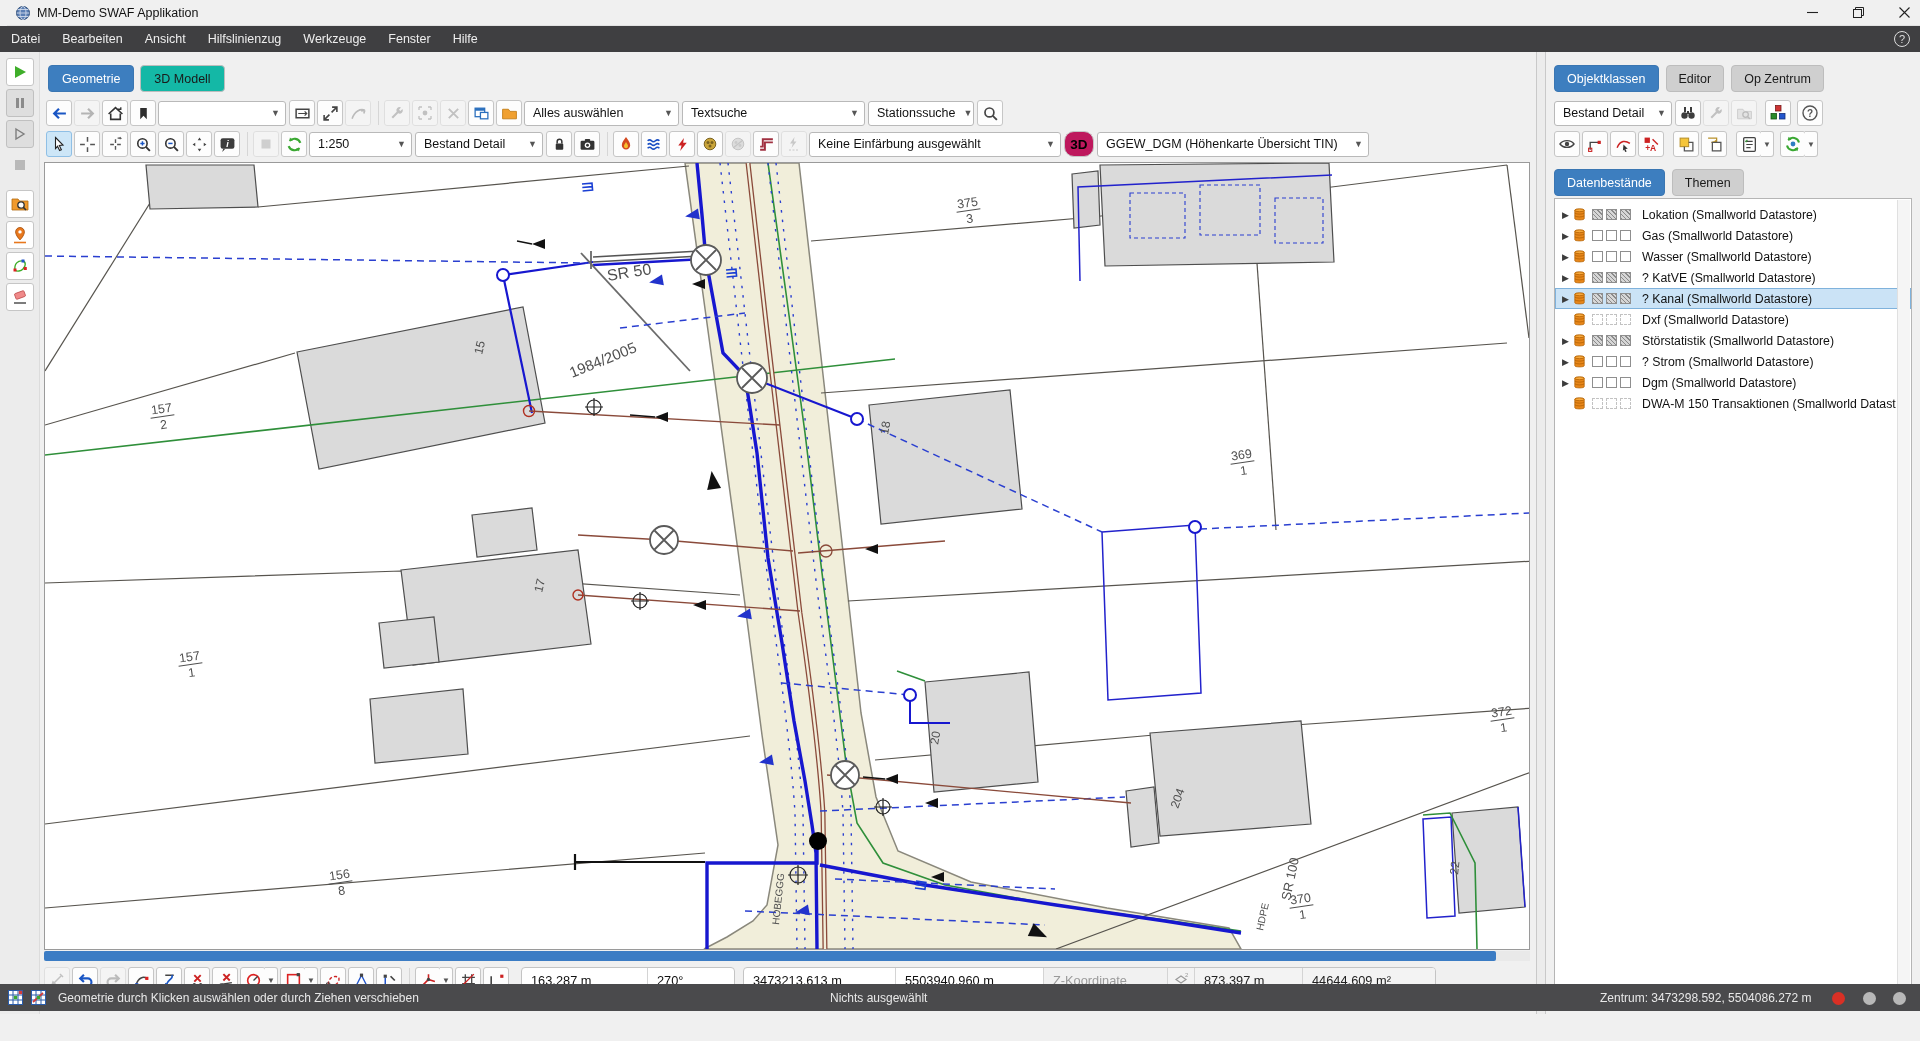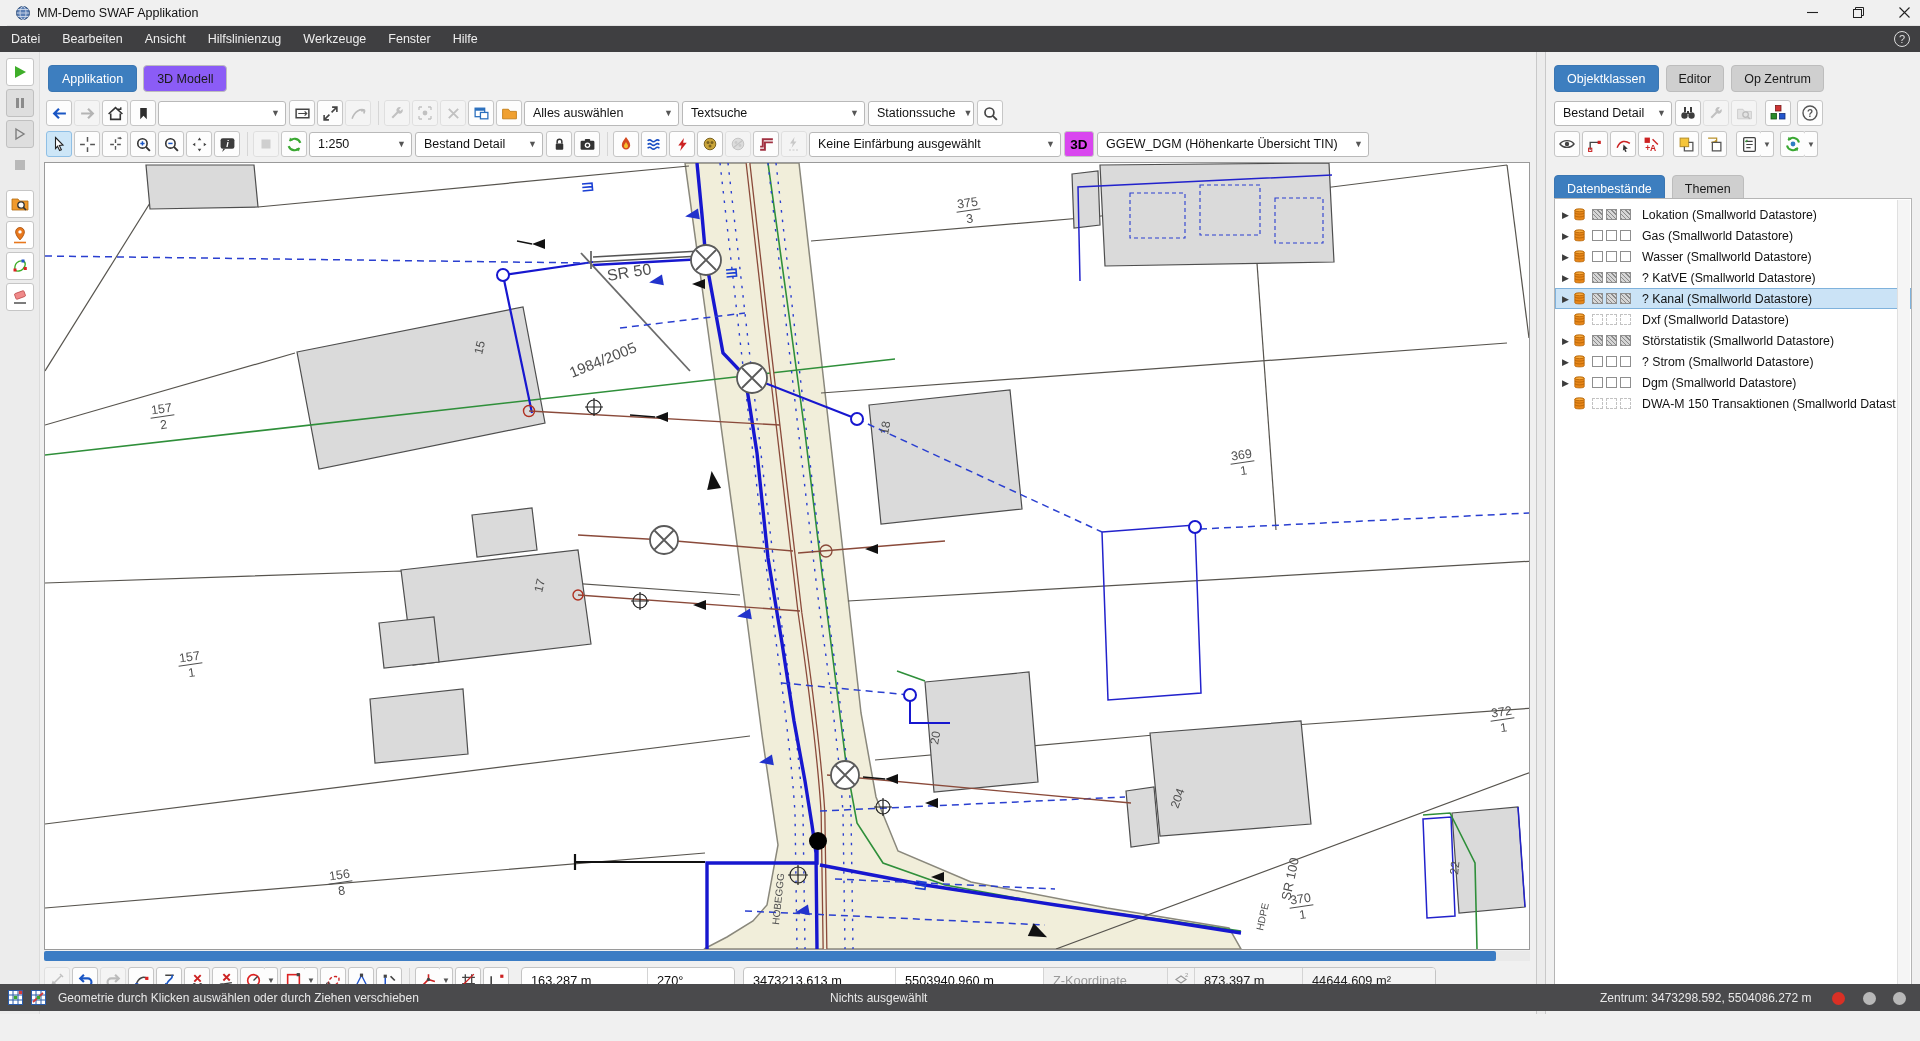--- a/index.html
+++ b/index.html
@@ -30,37 +30,37 @@
   .railbtn{width:28px;height:28px;background:#fff;border:1px solid #c6c6c6;border-radius:3px;margin-bottom:3px;
     display:flex;align-items:center;justify-content:center;}
   .railbtn.flat{background:transparent;border-color:transparent;}
   .railbtn.dis{background:#dedede;border-color:#c0c0c0;}
   .railgap{height:8px;}
 
   
   #mappanel{position:absolute;left:40px;top:0;width:1496px;height:962px;background:#f0f0f0;}
   .tabsrow{position:absolute;left:8px;top:13px;height:27px;display:flex;}
   .mtab{height:27px;padding:0 13px;display:flex;align-items:center;font-size:12.5px;border-radius:4px;margin-right:6px;
-    background:#8b5cf6;border:1px solid #bdbdbd;color:#1a1a1a;}
+    background:#14b8a6;border:1px solid #bdbdbd;color:#1a1a1a;}
   .mtab.on{background:#3d7ebf;border-color:#3a76b2;color:#fff;}
 
   .toolrow{position:absolute;display:flex;align-items:center;}
   #toolbar1{left:6px;top:47px;height:28px;width:1480px;}
   #toolbar2{left:6px;top:78px;height:28px;width:1480px;}
   .tb{width:26px;height:26px;background:#fdfdfd;border:1px solid #c6c6c6;border-radius:3px;margin-right:2px;
     display:flex;align-items:center;justify-content:center;flex:none;}
   .tb.dis{opacity:.38;}
   .tb.act{background:#cde6f7;border-color:#8fbfe5;}
   .dd{width:13px;height:26px;border:1px solid #c6c6c6;border-left:none;border-radius:0 3px 3px 0;margin:0 2px 0 -3px;
     display:flex;align-items:center;justify-content:center;font-size:8px;color:#555;background:#fdfdfd;flex:none;}
   .sep{width:1px;height:24px;background:#d6d6d6;margin:0 5px;flex:none;}
   .combo{height:25px;background:#fff;border:1px solid #b9b9b9;border-radius:3px;display:flex;align-items:center;
     font-size:12.5px;color:#111;padding:0 5px 0 8px;margin-right:3px;flex:none;white-space:nowrap;}
   .combo .car{margin-left:auto;color:#555;font-size:9px;padding-left:8px;}
-  .btn3d{height:26px;width:30px;border:1px solid #c6c6c6;border-radius:3px;background:#d946ef;font-weight:bold;
+  .btn3d{height:26px;width:30px;border:1px solid #c6c6c6;border-radius:10px;background:#be185d;font-weight:bold;
     font-size:13.5px;display:flex;align-items:center;justify-content:center;margin-right:3px;flex:none;}
 
   
   #canvas{position:absolute;left:4px;top:110px;width:1486px;height:788px;background:#fff;border:1px solid #9a9a9a;}
   #canvas svg{display:block;}
 
   
   #map-hscroll{position:absolute;left:4px;top:899px;width:1486px;height:10px;background:#e9e9e9;}
   #map-hscroll .thumb{position:absolute;left:0;top:0;height:10px;width:1452px;background:#3b7cc4;border-radius:2px;}
 
@@ -210,21 +210,21 @@
           <svg class="i" width="18" height="18" viewBox="0 0 18 18">
             <rect x="4" y="4" width="10" height="6" rx="1" transform="rotate(-20 9 7)" fill="#f08a8a" stroke="#c05050" stroke-width="0.8"></rect>
             <path d="M3 15 H15" stroke="#444" stroke-width="1.4"></path>
           </svg>
         </div>
     </div>
 
     <div id="mappanel">
 
       <div class="tabsrow">
-        <div class="mtab on">Applikation</div>
+        <div class="mtab on">Geometrie</div>
         <div class="mtab">3D Modell</div>
       </div>
 
       <div id="toolbar1" class="toolrow">
         <div class="tb">
             <svg class="i" width="17" height="17" viewBox="0 0 16 16">
               <path d="M14 8 H3 M7.5 3.5 L3 8 L7.5 12.5" fill="none" stroke="#1a56c4" stroke-width="2.1"></path>
             </svg>
           </div>
         <div class="tb dis">
@@ -923,21 +923,21 @@
               <path d="M15 7.5 A6.2 6.2 0 0 0 4.2 5" fill="none" stroke="#3aa832" stroke-width="2"></path>
               <path d="M4.5 1.8 L4 5.5 L7.6 4.7 Z" fill="#3aa832"></path>
               <path d="M3 10.5 A6.2 6.2 0 0 0 13.8 13" fill="none" stroke="#3aa832" stroke-width="2"></path>
               <path d="M13.5 16.2 L14 12.5 L10.4 13.3 Z" fill="#3aa832"></path>
               <circle cx="9" cy="9" r="2.4" fill="#2d7dc2"></circle>
             </svg>
           </div>
         <div class="dd">▼</div>
       </div>
 
-      <div class="ptabs" style="margin-top:18px">
+      <div class="ptabs" style="margin-top:12px">
         <div class="ptab on">Datenbestände</div>
         <div class="ptab">Themen</div>
       </div>
 
       <div id="tree">
         <div class="trow">
           <span class="tarrow">▶</span>
           <span class="dbico">
               <svg class="i" width="15" height="15" viewBox="0 0 16 16">
                 <path fill="#e8871a" stroke="#b05f00" stroke-width="0.8" d="M3 3.5 C3 1.8 13 1.8 13 3.5 V12.5 C13 14.2 3 14.2 3 12.5 Z"></path>

